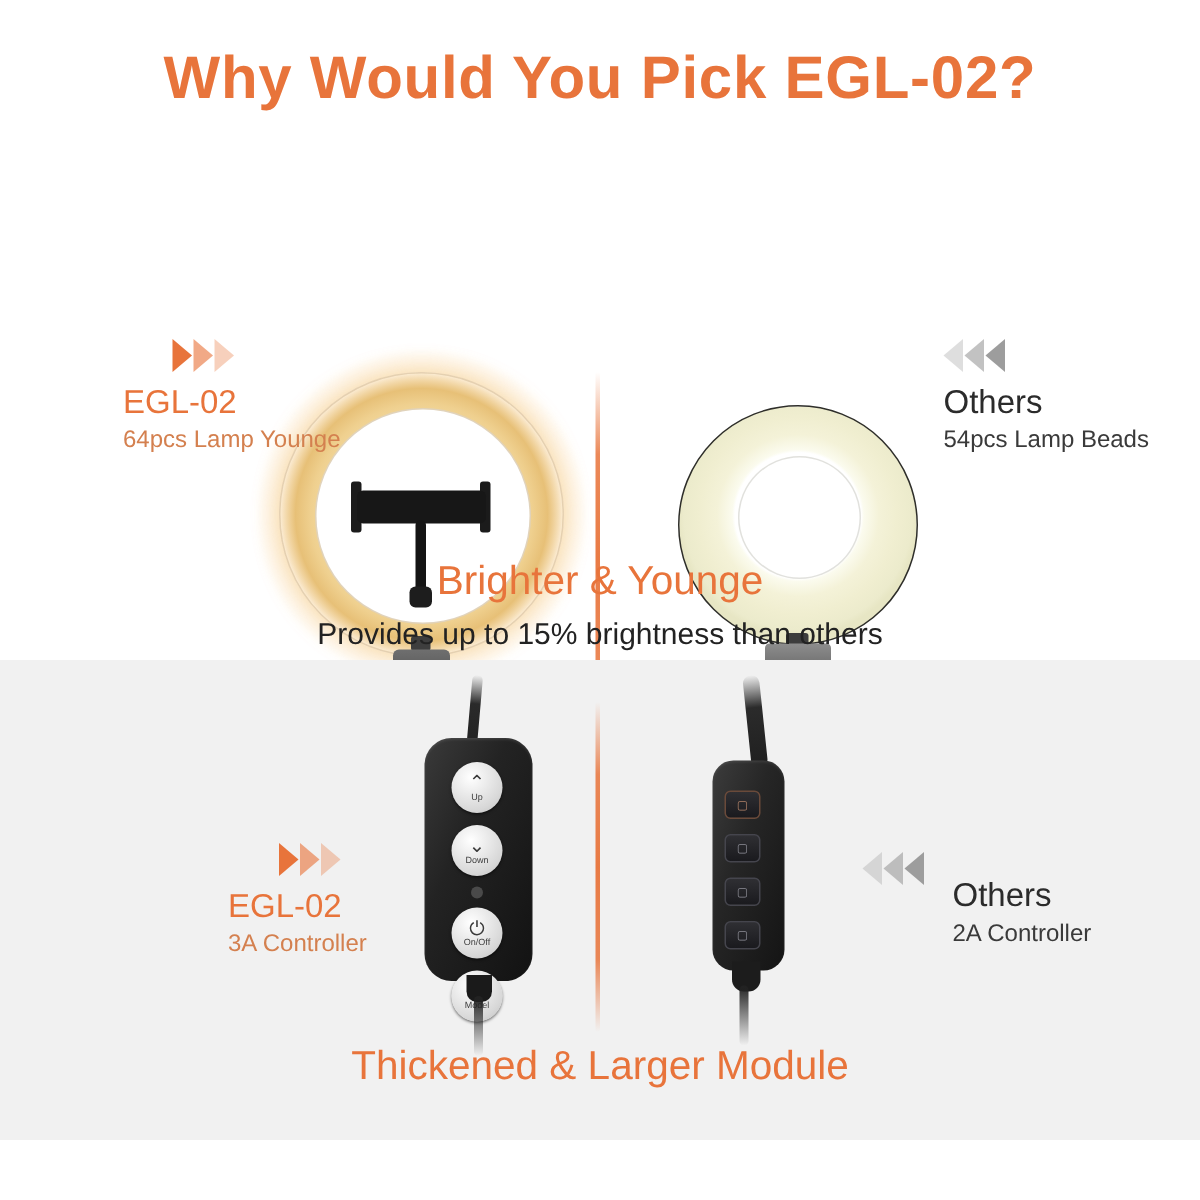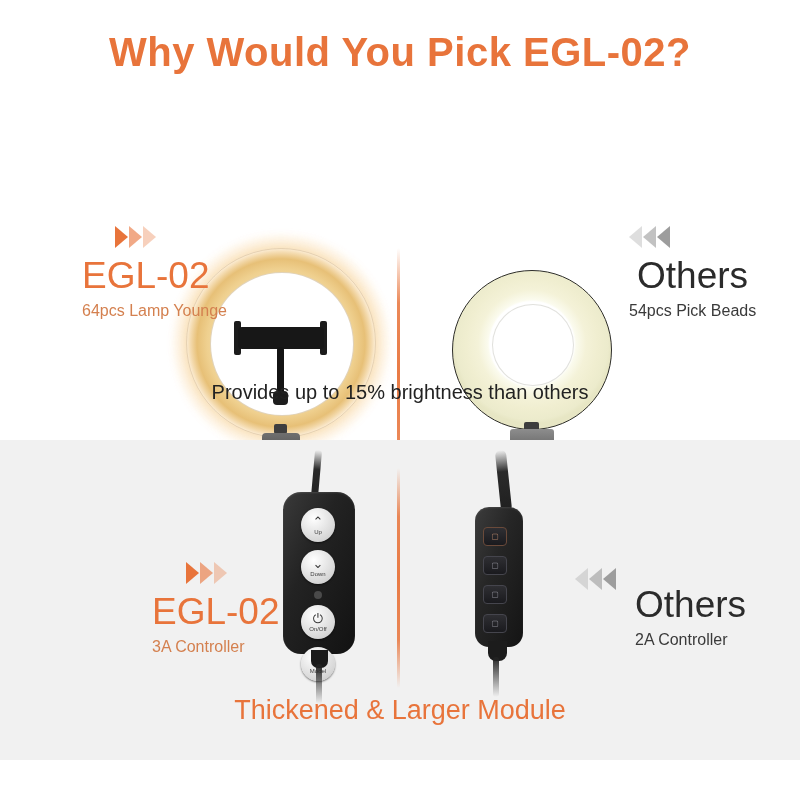--- a/index.html
+++ b/index.html
@@ -88,26 +88,26 @@
   }
   .chev-r { border-left: 13px solid #e8743b; }
   .chev-l { border-right: 13px solid #9d9d9d; }
   .a1 { opacity: 1; }
   .a2 { opacity: 0.62; }
   .a3 { opacity: 0.34; }
 
   
   .label-block { position: absolute; }
   .label-main {
-    font-size: 37px;
+    font-size: 22px;
     color: #e8743b;
     line-height: 1.1;
     white-space: nowrap;
   }
-  .label-main.gray { color: #2b2b2b; text-align: center; }
+  .label-main.gray { color: #2b2b2b; }
   .label-sub {
     font-size: 16px;
     color: #d4804f;
     margin-top: 5px;
     white-space: nowrap;
   }
   .label-sub.gray { color: #3a3a3a; }
 
   
   .caption { position: absolute; width: 800px; left: 0; text-align: center; }
@@ -465,25 +465,26 @@
       <div class="label-sub">64pcs Lamp Younge</div>
     </div>
 
     <div class="arrows" style="left:629px; top:126px;">
       <span class="chev chev-l a3"></span>
       <span class="chev chev-l a2"></span>
       <span class="chev chev-l a1"></span>
     </div>
     <div class="label-block" style="left:629px; top:156px;">
       <div class="label-main gray">Others</div>
-      <div class="label-sub gray">54pcs Pick Beads</div>
+      <div class="label-sub gray">54pcs Lamp Beads</div>
     </div>
   </div>
 
   <div class="caption" style="top:372px;">
+    <div class="caption-head">Brighter &amp; Younge</div>
     <div class="caption-sub">Provides up to 15% brightness than others</div>
   </div>
 
   <div class="section-bottom">
 
     <div class="divider divider-bottom" style="top:28px;"></div>
 
     <div class="ctrl-egl-wrap" style="top:10px;">
       <div class="cable-egl-top"></div>
       <div class="ctrl-egl-body"></div>

